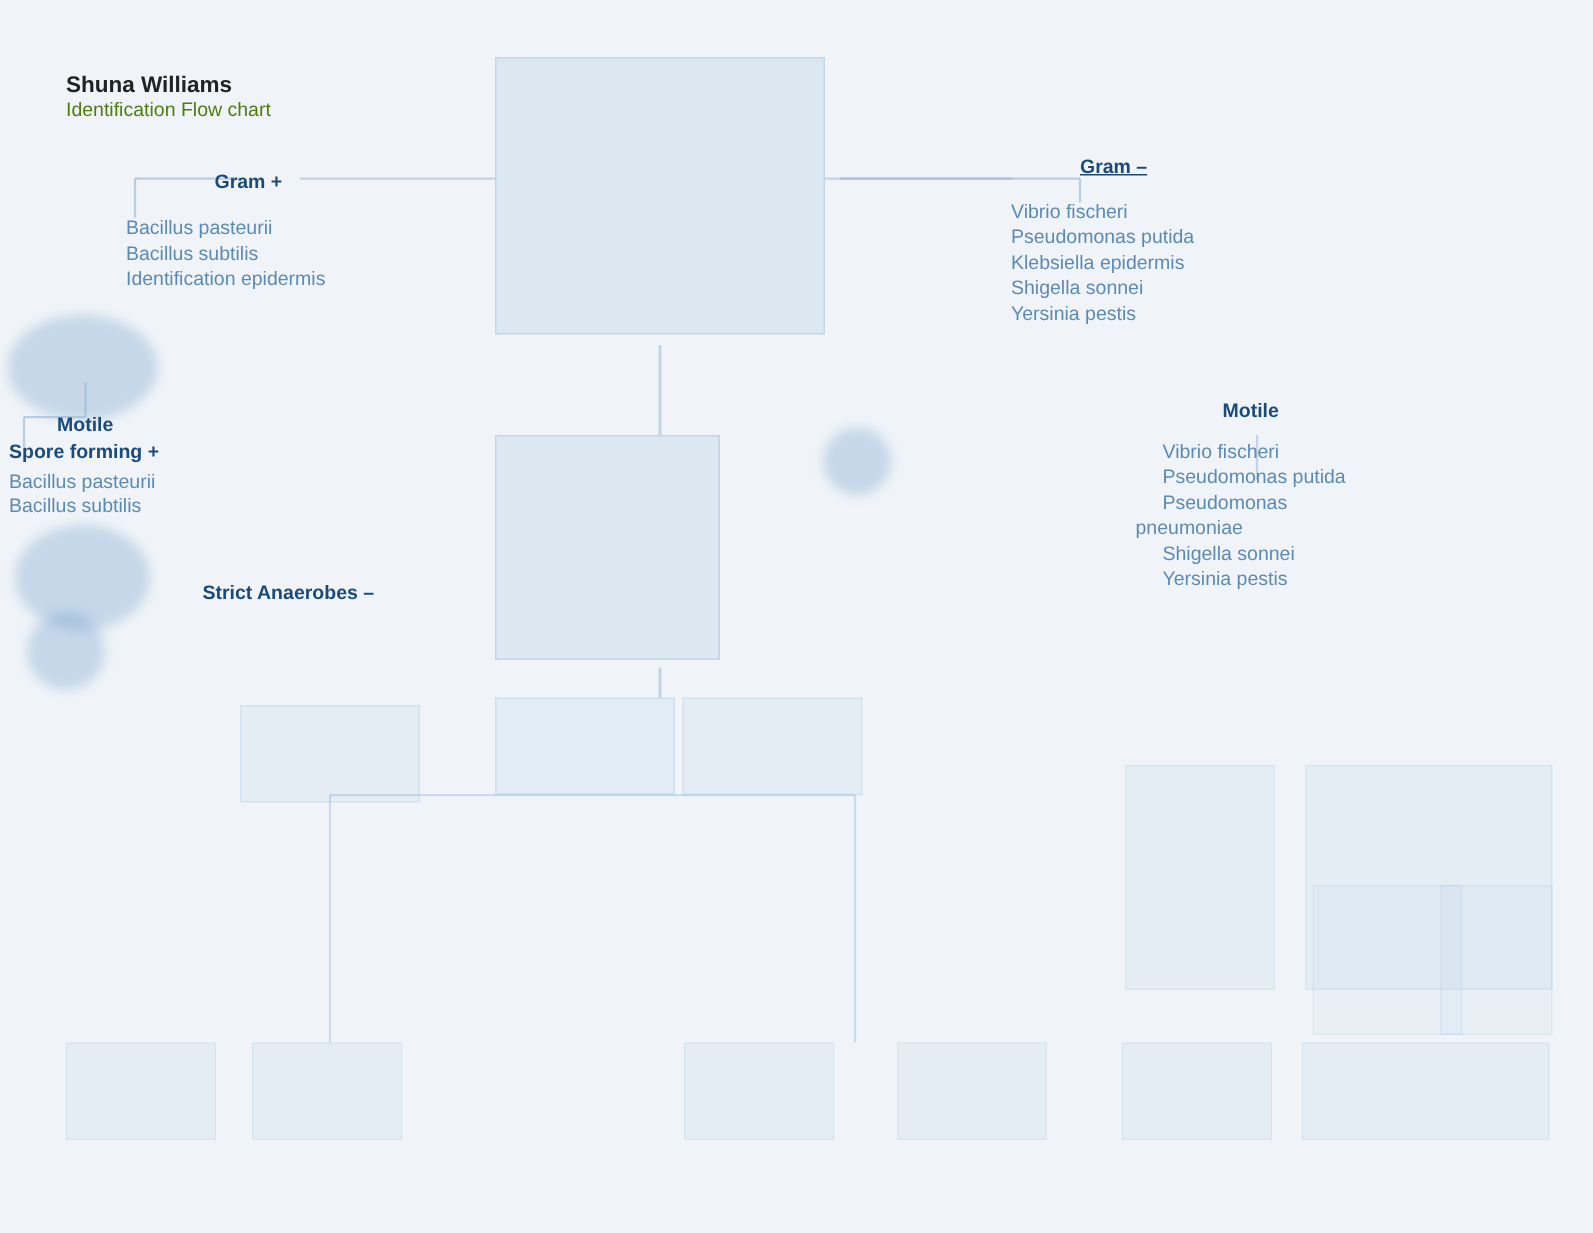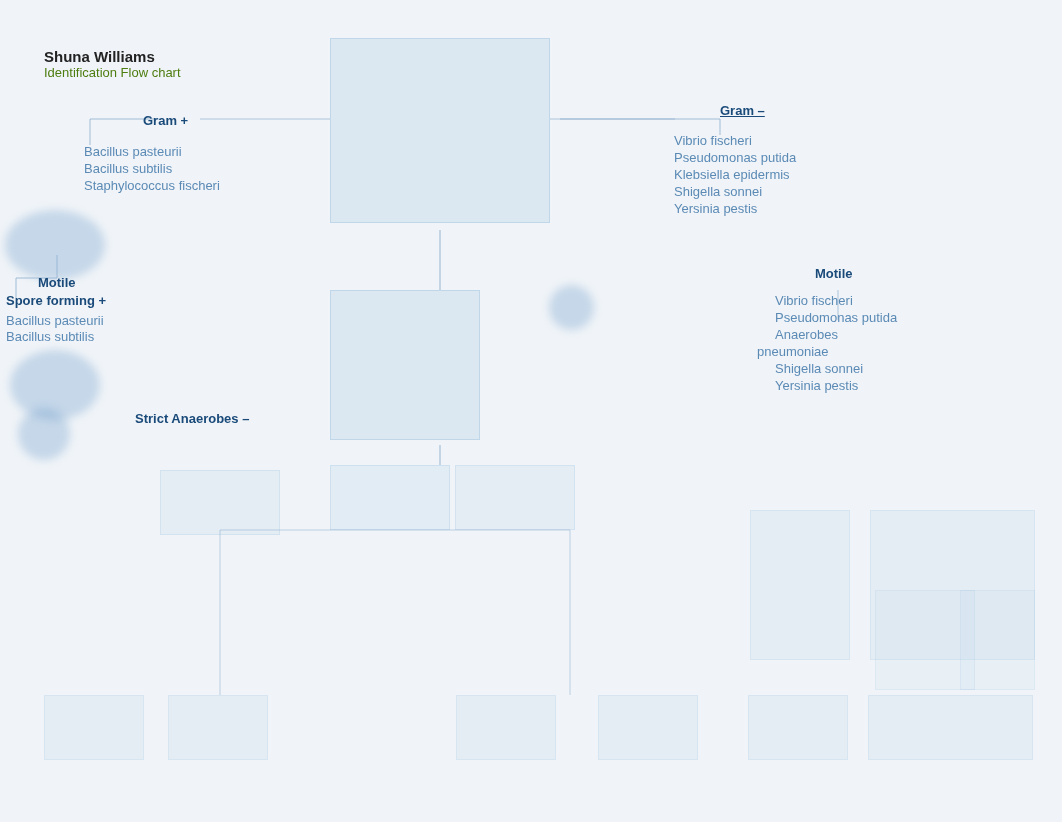--- a/index.html
+++ b/index.html
@@ -141,39 +141,39 @@
 
 <div class="title-block">
   <div class="name">Shuna Williams</div>
   <div class="subtitle">Identification Flow chart</div>
 </div>
 
 <div class="label-dark" style="top:112px; left:143px;">Gram +</div>
 
 <div class="label" style="top:143px; left:84px;">Bacillus pasteurii</div>
 <div class="label" style="top:160px; left:84px;">Bacillus subtilis</div>
-<div class="label" style="top:177px; left:84px;">Staphylococcus fischeri</div>
+<div class="label" style="top:177px; left:84px;">Identification epidermis</div>
 
 <div class="label-dark" style="top:102px; left:720px;text-decoration:underline;">Gram –</div>
 
 <div class="label" style="top:132px; left:674px;">Vibrio fischeri</div>
 <div class="label" style="top:149px; left:674px;">Pseudomonas putida</div>
 <div class="label" style="top:166px; left:674px;">Klebsiella epidermis</div>
 <div class="label" style="top:183px; left:674px;">Shigella sonnei</div>
 <div class="label" style="top:200px; left:674px;">Yersinia pestis</div>
 
 <div class="label-dark" style="top:274px; left:38px;">Motile</div>
 
 <div class="label-dark" style="top:292px; left:6px;">Spore forming +</div>
 
 <div class="label" style="top:312px; left:6px;">Bacillus pasteurii</div>
 <div class="label" style="top:328px; left:6px;">Bacillus subtilis</div>
 
-<div class="label-dark" style="top:386px; left:135px;margin-top:24px;">Strict Anaerobes –</div>
+<div class="label-dark" style="top:386px; left:135px;">Strict Anaerobes –</div>
 
 <div class="label-dark" style="top:265px; left:815px;">Motile</div>
 
 <div class="label" style="top:292px; left:775px;">Vibrio fischeri</div>
 <div class="label" style="top:309px; left:775px;">Pseudomonas putida</div>
-<div class="label" style="top:326px; left:775px;">Anaerobes</div>
+<div class="label" style="top:326px; left:775px;">Pseudomonas</div>
 <div class="label" style="top:343px; left:757px;">pneumoniae</div>
 <div class="label" style="top:360px; left:775px;">Shigella sonnei</div>
 <div class="label" style="top:377px; left:775px;">Yersinia pestis</div>
 
 </body></html>

